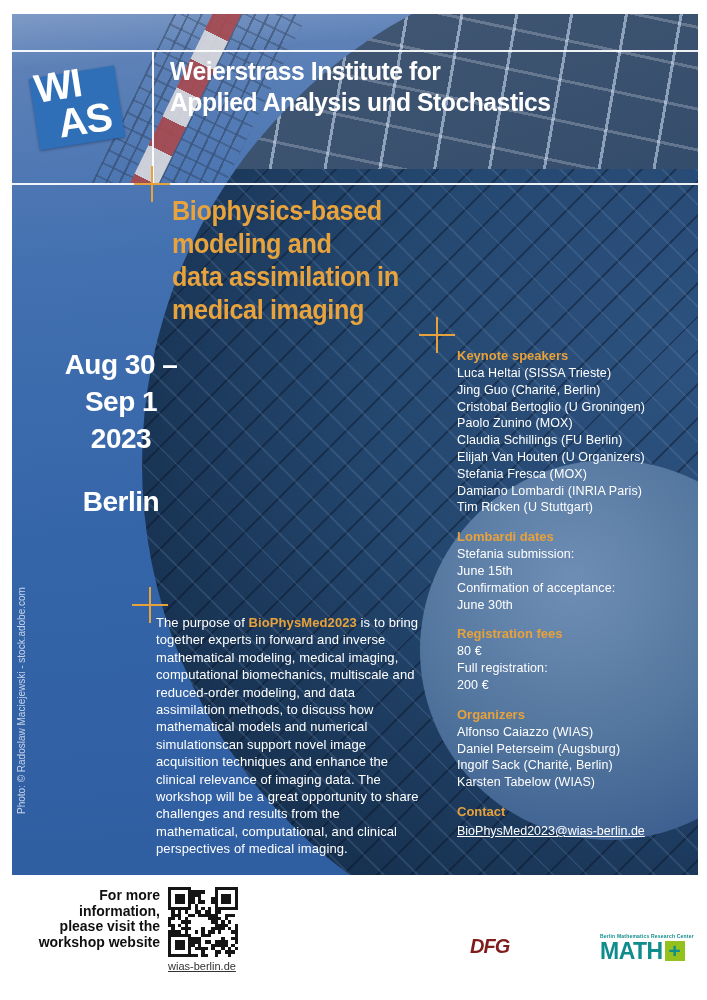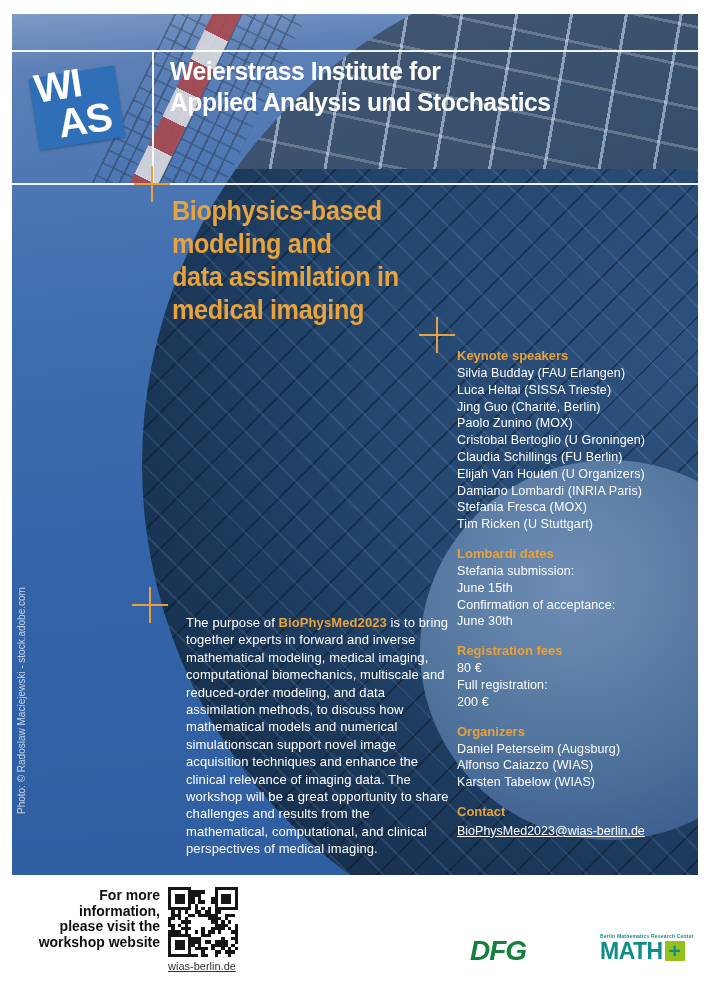--- a/index.html
+++ b/index.html
@@ -58,34 +58,34 @@
   .dates{position:absolute;left:36px;top:332px;width:146px;text-align:center;color:#fff;font-weight:bold;
          font-size:28px;line-height:37px;letter-spacing:-.5px;}
   .city{margin-top:26px;}
   
   .rcol{position:absolute;left:445px;top:333px;width:248px;color:#fff;}
   .sec{margin:0 0 12px 0;}
   .sec-h{color:#E8A23B;font-weight:bold;font-size:13px;line-height:18px;}
   .sec-i{font-size:12.5px;line-height:16.8px;letter-spacing:.1px;}
   .email{font-size:12.5px;line-height:16.8px;text-decoration:underline;cursor:pointer;color:#fff;}
   
-  .about{position:absolute;left:174px;top:600px;width:264px;color:#fff;font-size:13px;line-height:17.4px;
+  .about{position:absolute;left:144px;top:600px;width:264px;color:#fff;font-size:13px;line-height:17.4px;
          letter-spacing:.1px;}
   .about b{color:#E8A23B;}
   
   .credit{position:absolute;left:4px;top:800px;width:220px;color:rgba(215,226,243,.88);font-size:10px;
           transform:rotate(-90deg);transform-origin:0 0;white-space:nowrap;}
   
   .finfo{position:absolute;left:28px;top:888px;width:132px;text-align:right;color:#101010;font-weight:bold;
          font-size:14px;line-height:15.5px;}
   .qr{position:absolute;left:168px;top:887px;width:70px;height:70px;display:grid;
       grid-template-columns:repeat(21,1fr);grid-template-rows:repeat(21,1fr);background:#fff;}
   .qm{background:#151515;}
   .qr-link{position:absolute;left:168px;top:960px;color:#333;font-size:11px;text-decoration:underline;cursor:pointer;}
-  .dfg{position:absolute;left:470px;top:935px;color:#15803d;font-weight:bold;font-style:italic;font-size:28px;
+  .dfg{position:absolute;left:470px;top:935px;color:#7f1d1d;font-weight:bold;font-style:italic;font-size:20px;
        letter-spacing:-1px;}
   .mathplus{position:absolute;left:572px;top:933px;width:120px;margin-left:28px;}
   .mp-tag{color:#0F8C8C;font-size:5px;letter-spacing:.2px;font-weight:bold;white-space:nowrap;}
   .mp-row{display:flex;align-items:center;margin-top:1px;}
   .mp-word{color:#0F8C8C;font-weight:bold;font-size:23px;letter-spacing:-.5px;line-height:22px;}
   .mp-box{width:20px;height:20px;background:#95C11F;margin-left:2px;display:flex;align-items:center;
           justify-content:center;color:#0F8C8C;font-weight:bold;font-size:21px;line-height:18px;}
 </style>
 </head>
 <body>
@@ -130,52 +130,58 @@
       <div>Applied Analysis und Stochastics</div>
     </div>
 
     <div class="title">
       <div>Biophysics-based</div>
       <div>modeling and</div>
       <div>data assimilation in</div>
       <div>medical imaging</div>
     </div>
 
+    <div class="dates">
+      <div>Aug 30 –</div>
+      <div>Sep 1</div>
+      <div>2023</div>
+      <div class="city">Berlin</div>
+    </div>
 
     <div class="rcol">
       <div class="sec">
         <div class="sec-h">Keynote speakers</div>
-        <div class="sec-i">Silvia Budday (FAU Erlangen)</div>
         <div class="sec-i">Luca Heltai (SISSA Trieste)</div>
         <div class="sec-i">Jing Guo (Charité, Berlin)</div>
+        <div class="sec-i">Cristobal Bertoglio (U Groningen)</div>
         <div class="sec-i">Paolo Zunino (MOX)</div>
-        <div class="sec-i">Cristobal Bertoglio (U Groningen)</div>
         <div class="sec-i">Claudia Schillings (FU Berlin)</div>
         <div class="sec-i">Elijah Van Houten (U Organizers)</div>
+        <div class="sec-i">Stefania Fresca (MOX)</div>
         <div class="sec-i">Damiano Lombardi (INRIA Paris)</div>
-        <div class="sec-i">Stefania Fresca (MOX)</div>
         <div class="sec-i">Tim Ricken (U Stuttgart)</div>
       </div>
       <div class="sec">
         <div class="sec-h">Lombardi dates</div>
         <div class="sec-i">Stefania submission:</div>
         <div class="sec-i">June 15th</div>
         <div class="sec-i">Confirmation of acceptance:</div>
         <div class="sec-i">June 30th</div>
       </div>
       <div class="sec">
         <div class="sec-h">Registration fees</div>
         <div class="sec-i">80 €</div>
         <div class="sec-i">Full registration:</div>
         <div class="sec-i">200 €</div>
       </div>
       <div class="sec">
         <div class="sec-h">Organizers</div>
+        <div class="sec-i">Alfonso Caiazzo (WIAS)</div>
         <div class="sec-i">Daniel Peterseim (Augsburg)</div>
-        <div class="sec-i">Alfonso Caiazzo (WIAS)</div>
+        <div class="sec-i">Ingolf Sack (Charité, Berlin)</div>
         <div class="sec-i">Karsten Tabelow (WIAS)</div>
       </div>
       <div class="sec">
         <div class="sec-h">Contact</div>
         <span class="email">BioPhysMed2023@wias-berlin.de</span>
       </div>
     </div>
 
     <div class="about"><span>The purpose of </span><b>BioPhysMed2023</b><span> is to bring together experts in forward and inverse mathematical modeling, medical imaging, computational biomechanics, multiscale and reduced-order modeling, and data assimilation methods, to discuss how mathematical models and numerical simulationscan support novel image acquisition techniques and enhance the clinical relevance of imaging data. The workshop will be a great opportunity to share challenges and results from the mathematical, computational, and clinical perspectives of medical imaging.</span></div>
 

